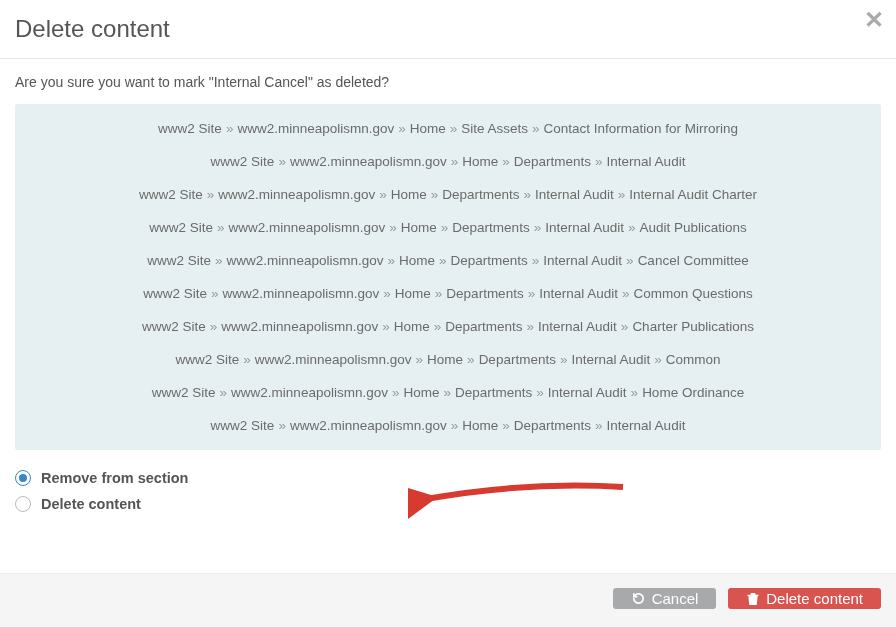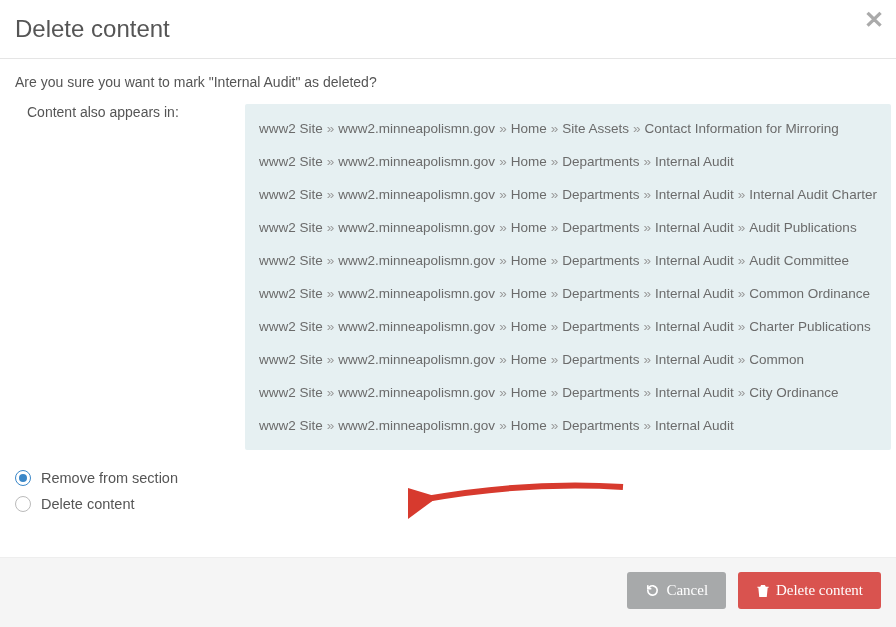--- a/index.html
+++ b/index.html
@@ -52,36 +52,38 @@
     color: #555;
     flex-shrink: 0;
   }
   .field-col {
     flex: 1;
   }
   .appears-box {
     background: #e6f0f2;
     border-radius: 2px;
     padding: 8px 0;
+    text-align: center;
   }
   .bc-row {
     padding: 9px 14px;
     color: #6b6b6b;
     font-size: 13.5px;
     white-space: nowrap;
     overflow: hidden;
   }
   .bc-link { color: #6b6b6b; text-decoration: none; cursor: pointer; }
   .bc-sep { color: #999; margin: 0 4px; }
   .radio-group { padding-top: 2px; }
   .radio-item {
     display: flex;
     align-items: flex-end;
     margin-bottom: 10px;
     cursor: pointer;
+    font-weight: bold;
   }
   .radio-circle {
     width: 16px;
     height: 16px;
     border: 1px solid #bbb;
     border-radius: 50%;
     margin-right: 10px;
     display: flex;
     align-items: center;
     justify-content: center;
@@ -99,27 +101,26 @@
     background: #f5f5f5;
     padding: 14px 15px 18px;
     text-align: right;
     border-top: 1px solid #eee;
     position: absolute;
     left: 0; right: 0; bottom: 0;
   }
   .btn {
     display: inline-flex;
     align-items: center;
-    padding: 10px 18px;
+    padding: 2px 18px;
     font-size: 15px;
     border: none;
     border-radius: 3px;
     cursor: pointer;
     margin-left: 8px;
-    font-family: Liberation Serif, serif;
   }
   .btn-secondary { background: #a7a9aa; color: #fff; }
   .btn-danger { background: #d9534f; color: #fff; }
   .btn-icon { margin-right: 6px; display: inline-flex; }
   .arrow-annotation {
     position: absolute;
     left: 408px;
     top: 475px;
     pointer-events: none;
   }
@@ -128,35 +129,34 @@
 <body>
 
 <div class="modal-header">
   <h2 class="modal-title">Delete content</h2>
   <button class="close">
     <span>✕</span>
   </button>
 </div>
 
 <div class="modal-body">
-  <p class="confirm-text">Are you sure you want to mark "Internal Audit" as deleted?</p>
+  <p class="confirm-text">Are you sure you want to mark "Internal Cancel" as deleted?</p>
 
   <div class="form-row">
-    <div class="label-col">Content also appears in:</div>
     <div class="field-col">
       <div class="appears-box" id="appears-box">
           <div class="bc-row"><a class="bc-link">www2 Site</a><span class="bc-sep">»</span><a class="bc-link">www2.minneapolismn.gov</a><span class="bc-sep">»</span><a class="bc-link">Home</a><span class="bc-sep">»</span><a class="bc-link">Site Assets</a><span class="bc-sep">»</span><a class="bc-link">Contact Information for Mirroring</a></div>
           <div class="bc-row"><a class="bc-link">www2 Site</a><span class="bc-sep">»</span><a class="bc-link">www2.minneapolismn.gov</a><span class="bc-sep">»</span><a class="bc-link">Home</a><span class="bc-sep">»</span><a class="bc-link">Departments</a><span class="bc-sep">»</span><a class="bc-link">Internal Audit</a></div>
           <div class="bc-row"><a class="bc-link">www2 Site</a><span class="bc-sep">»</span><a class="bc-link">www2.minneapolismn.gov</a><span class="bc-sep">»</span><a class="bc-link">Home</a><span class="bc-sep">»</span><a class="bc-link">Departments</a><span class="bc-sep">»</span><a class="bc-link">Internal Audit</a><span class="bc-sep">»</span><a class="bc-link">Internal Audit Charter</a></div>
           <div class="bc-row"><a class="bc-link">www2 Site</a><span class="bc-sep">»</span><a class="bc-link">www2.minneapolismn.gov</a><span class="bc-sep">»</span><a class="bc-link">Home</a><span class="bc-sep">»</span><a class="bc-link">Departments</a><span class="bc-sep">»</span><a class="bc-link">Internal Audit</a><span class="bc-sep">»</span><a class="bc-link">Audit Publications</a></div>
-          <div class="bc-row"><a class="bc-link">www2 Site</a><span class="bc-sep">»</span><a class="bc-link">www2.minneapolismn.gov</a><span class="bc-sep">»</span><a class="bc-link">Home</a><span class="bc-sep">»</span><a class="bc-link">Departments</a><span class="bc-sep">»</span><a class="bc-link">Internal Audit</a><span class="bc-sep">»</span><a class="bc-link">Audit Committee</a></div>
-          <div class="bc-row"><a class="bc-link">www2 Site</a><span class="bc-sep">»</span><a class="bc-link">www2.minneapolismn.gov</a><span class="bc-sep">»</span><a class="bc-link">Home</a><span class="bc-sep">»</span><a class="bc-link">Departments</a><span class="bc-sep">»</span><a class="bc-link">Internal Audit</a><span class="bc-sep">»</span><a class="bc-link">Common Ordinance</a></div>
+          <div class="bc-row"><a class="bc-link">www2 Site</a><span class="bc-sep">»</span><a class="bc-link">www2.minneapolismn.gov</a><span class="bc-sep">»</span><a class="bc-link">Home</a><span class="bc-sep">»</span><a class="bc-link">Departments</a><span class="bc-sep">»</span><a class="bc-link">Internal Audit</a><span class="bc-sep">»</span><a class="bc-link">Cancel Committee</a></div>
+          <div class="bc-row"><a class="bc-link">www2 Site</a><span class="bc-sep">»</span><a class="bc-link">www2.minneapolismn.gov</a><span class="bc-sep">»</span><a class="bc-link">Home</a><span class="bc-sep">»</span><a class="bc-link">Departments</a><span class="bc-sep">»</span><a class="bc-link">Internal Audit</a><span class="bc-sep">»</span><a class="bc-link">Common Questions</a></div>
           <div class="bc-row"><a class="bc-link">www2 Site</a><span class="bc-sep">»</span><a class="bc-link">www2.minneapolismn.gov</a><span class="bc-sep">»</span><a class="bc-link">Home</a><span class="bc-sep">»</span><a class="bc-link">Departments</a><span class="bc-sep">»</span><a class="bc-link">Internal Audit</a><span class="bc-sep">»</span><a class="bc-link">Charter Publications</a></div>
           <div class="bc-row"><a class="bc-link">www2 Site</a><span class="bc-sep">»</span><a class="bc-link">www2.minneapolismn.gov</a><span class="bc-sep">»</span><a class="bc-link">Home</a><span class="bc-sep">»</span><a class="bc-link">Departments</a><span class="bc-sep">»</span><a class="bc-link">Internal Audit</a><span class="bc-sep">»</span><a class="bc-link">Common</a></div>
-          <div class="bc-row"><a class="bc-link">www2 Site</a><span class="bc-sep">»</span><a class="bc-link">www2.minneapolismn.gov</a><span class="bc-sep">»</span><a class="bc-link">Home</a><span class="bc-sep">»</span><a class="bc-link">Departments</a><span class="bc-sep">»</span><a class="bc-link">Internal Audit</a><span class="bc-sep">»</span><a class="bc-link">City Ordinance</a></div>
+          <div class="bc-row"><a class="bc-link">www2 Site</a><span class="bc-sep">»</span><a class="bc-link">www2.minneapolismn.gov</a><span class="bc-sep">»</span><a class="bc-link">Home</a><span class="bc-sep">»</span><a class="bc-link">Departments</a><span class="bc-sep">»</span><a class="bc-link">Internal Audit</a><span class="bc-sep">»</span><a class="bc-link">Home Ordinance</a></div>
           <div class="bc-row"><a class="bc-link">www2 Site</a><span class="bc-sep">»</span><a class="bc-link">www2.minneapolismn.gov</a><span class="bc-sep">»</span><a class="bc-link">Home</a><span class="bc-sep">»</span><a class="bc-link">Departments</a><span class="bc-sep">»</span><a class="bc-link">Internal Audit</a></div>
         </div>
     </div>
   </div>
 
   <div class="form-row">
     <div class="field-col">
       <div class="radio-group" id="radio-group">
           <div class="radio-item">
             <span class="radio-circle selected">

